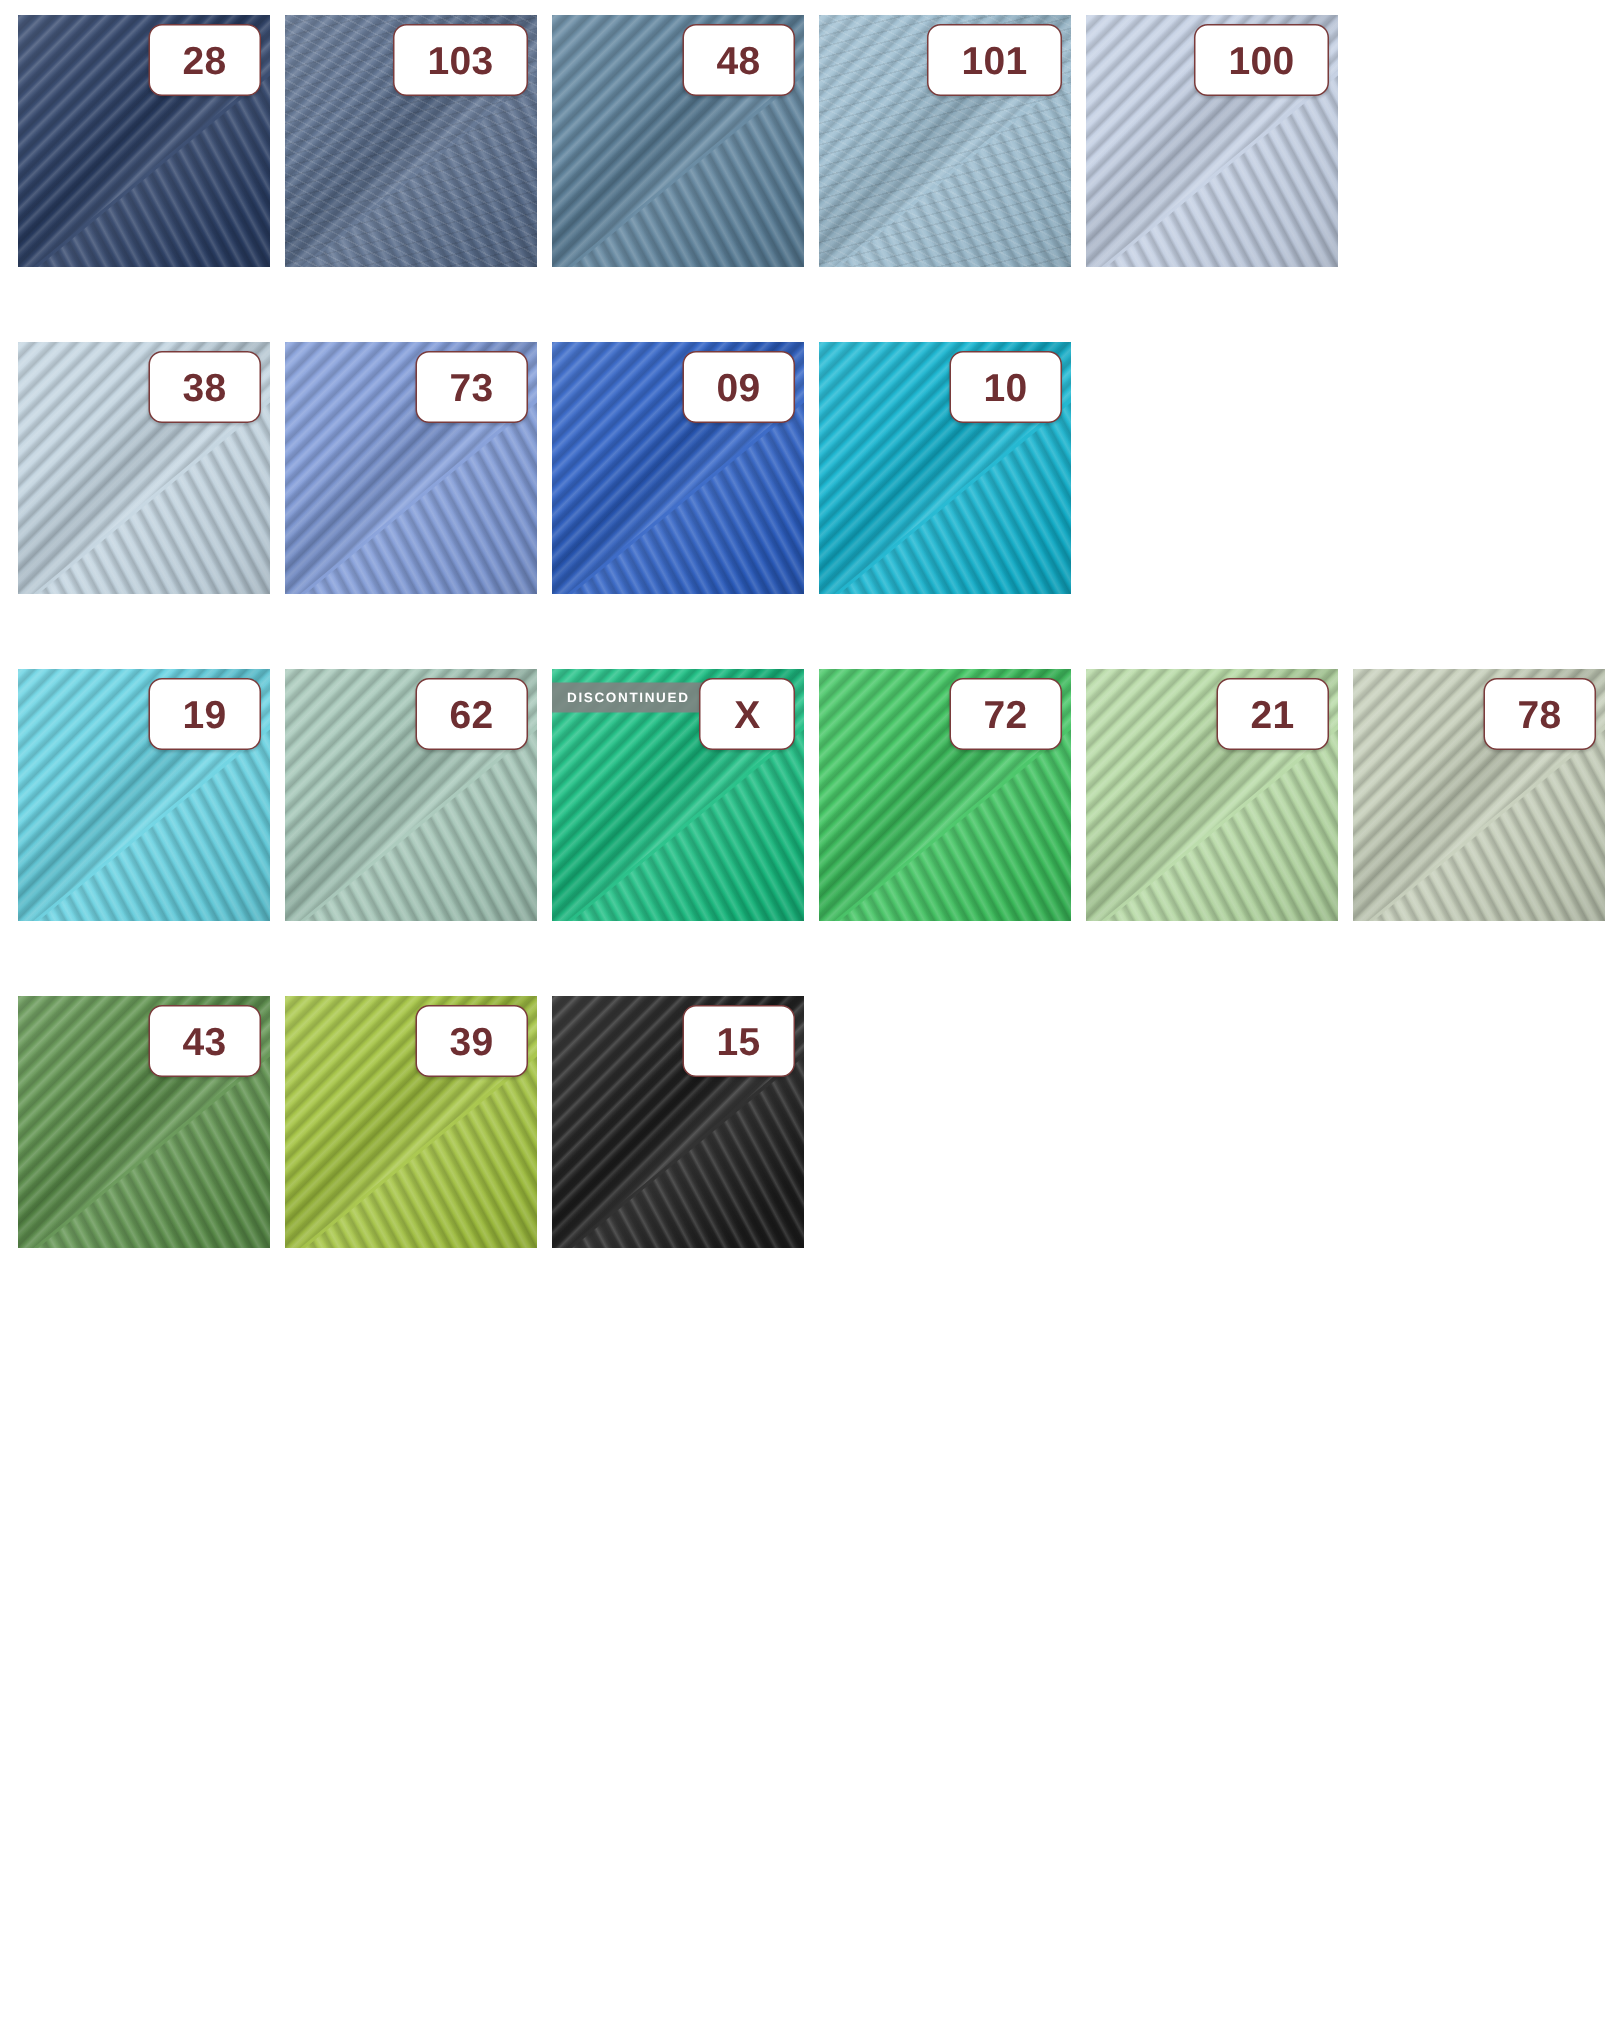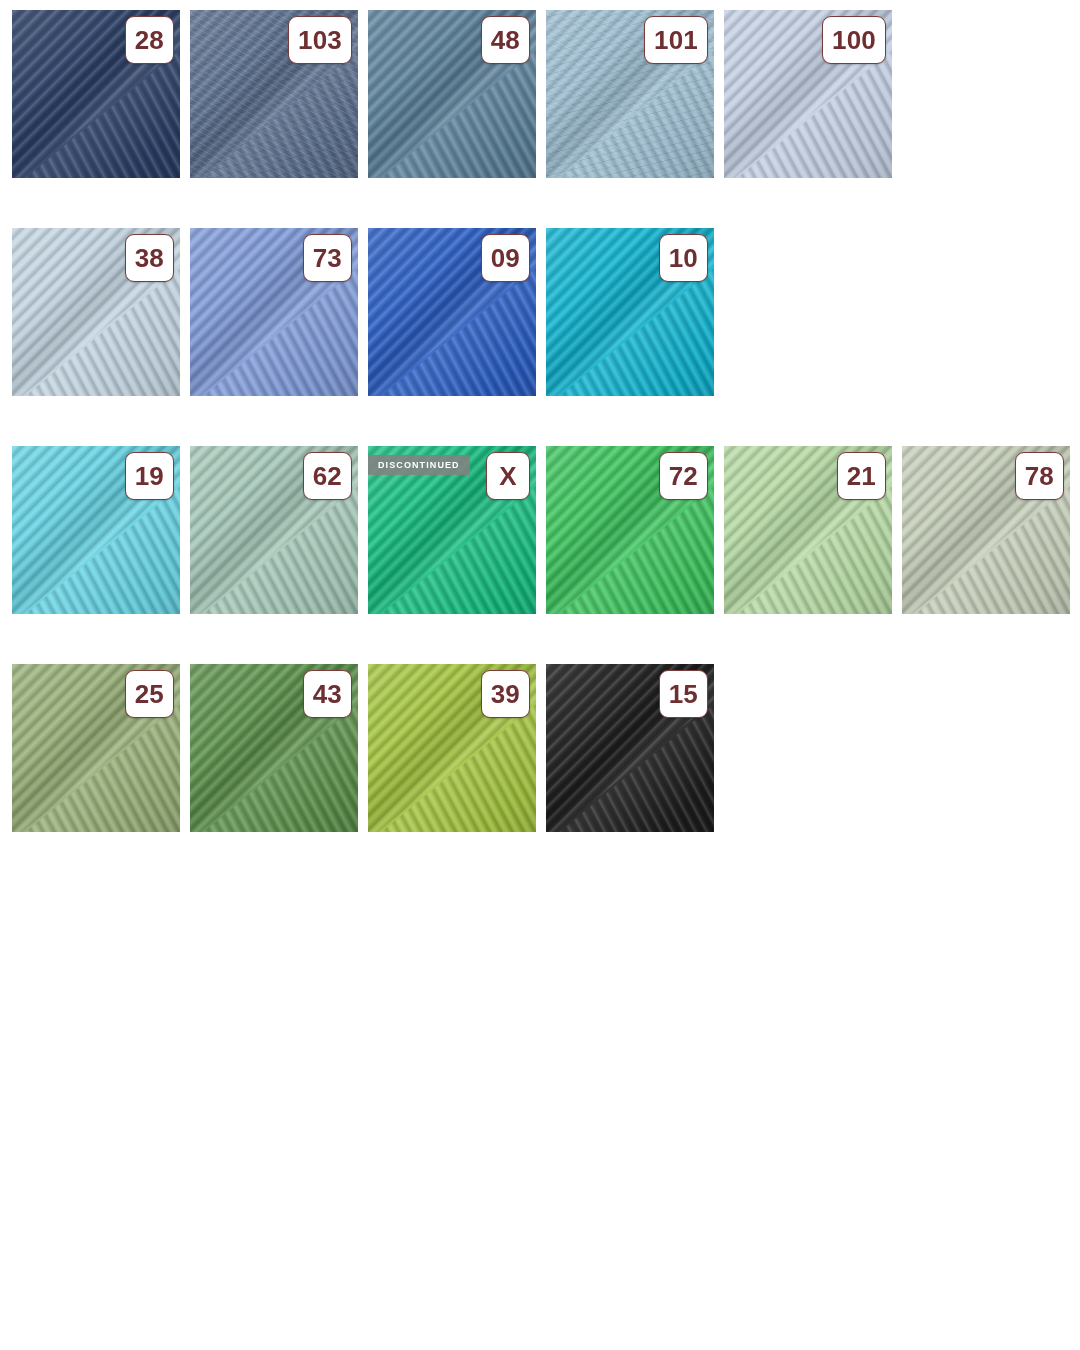--- a/index.html
+++ b/index.html
@@ -101,21 +101,21 @@
       repeating-linear-gradient(-14deg, rgba(0,0,0,0.08) 0 1px, rgba(0,0,0,0.00) 1px 7px);
   }
 
   
   .badge {
     position: absolute;
     top: 6px;
     right: 6px;
     min-width: 44px;
     height: 48px;
-    padding: 0 9px;
+    padding: 0 22px;
     background: #ffffff;
     border: 1.5px solid #7a3b3b;
     border-radius: 9px;
     display: flex;
     align-items: center;
     justify-content: center;
     color: #6e2f32;
     font-size: 26px;
     font-weight: bold;
     letter-spacing: 0.2px;
@@ -268,28 +268,20 @@
         <div class="yarn" style="--c: #c4cdb8;">
           <div class="band-a"></div>
           <div class="band-b"></div>
           <div class="shade"></div>
         </div>
         <div class="badge">78</div>
       </div>
     </div>
     <div class="row">
       <div class="swatch">
-        <div class="yarn" style="--c: #97ae77;">
-          <div class="band-a"></div>
-          <div class="band-b"></div>
-          <div class="shade"></div>
-        </div>
-        <div class="badge">25</div>
-      </div>
-      <div class="swatch">
         <div class="yarn" style="--c: #5d914c;">
           <div class="band-a"></div>
           <div class="band-b"></div>
           <div class="shade"></div>
         </div>
         <div class="badge">43</div>
       </div>
       <div class="swatch">
         <div class="yarn" style="--c: #a3c33f;">
           <div class="band-a"></div>

